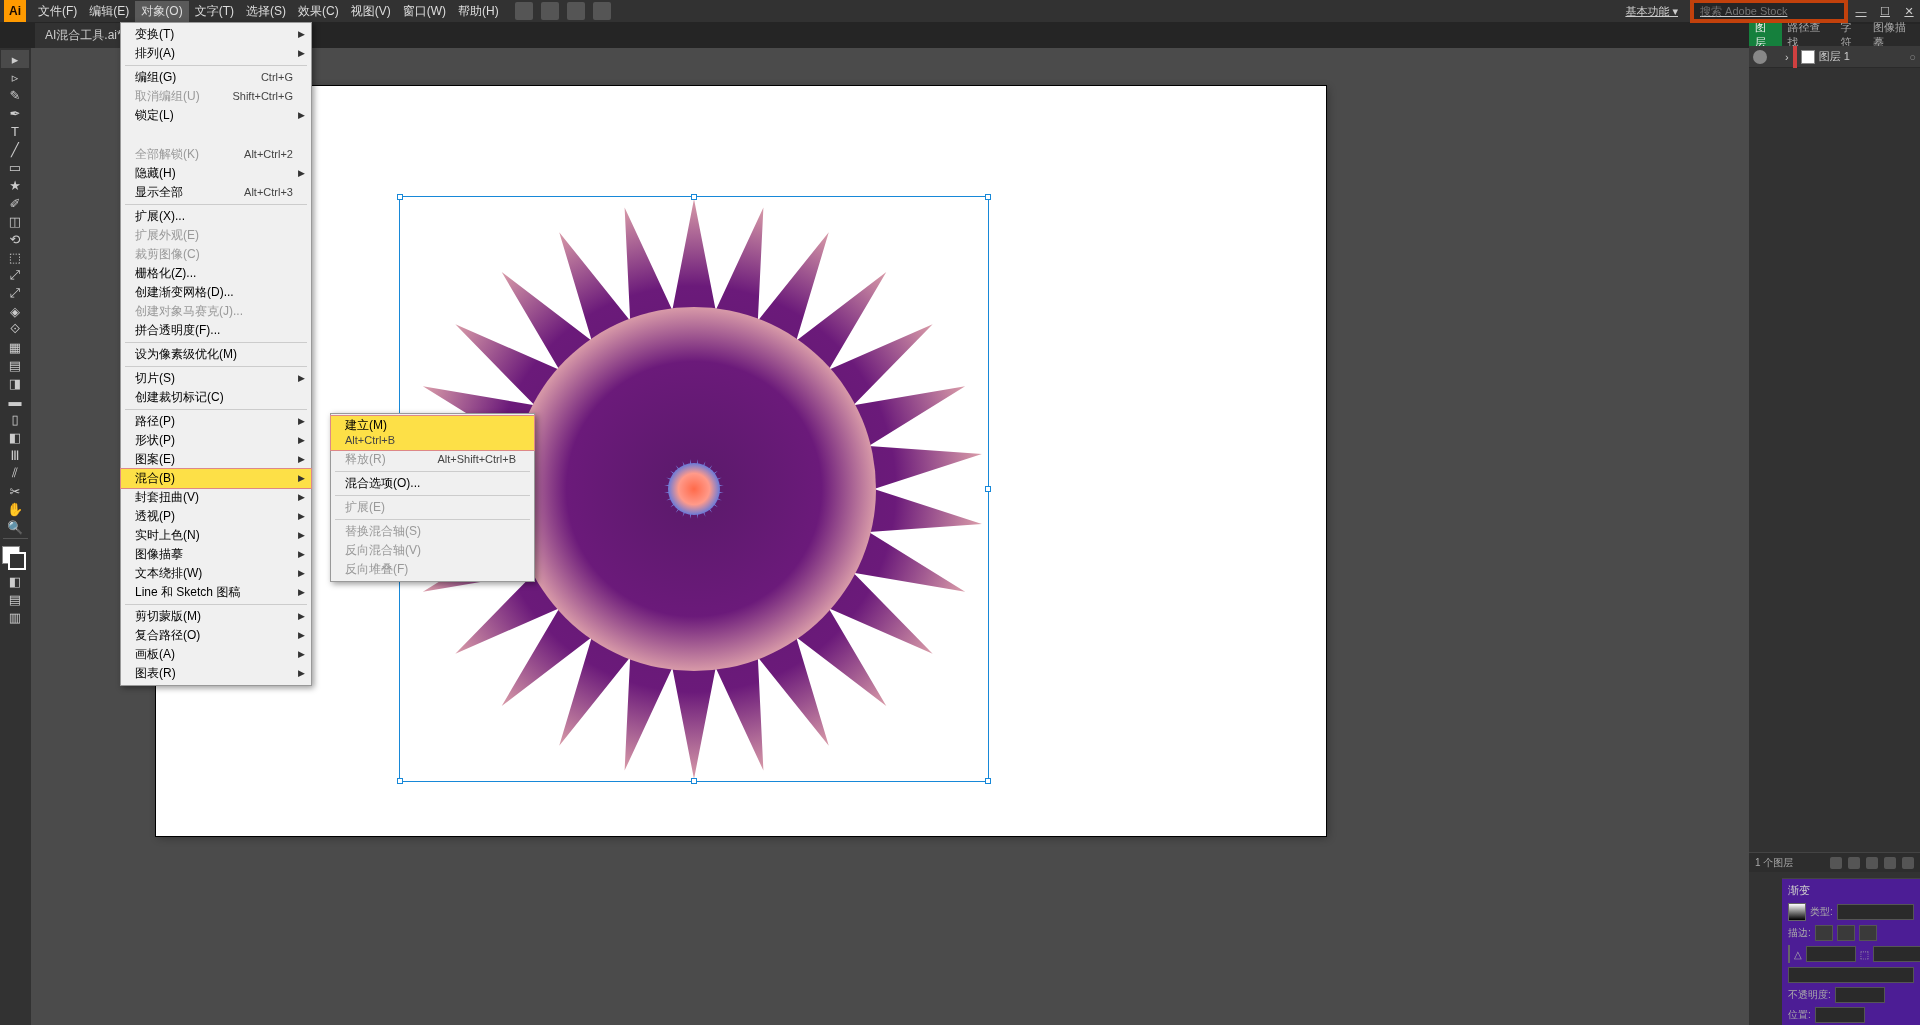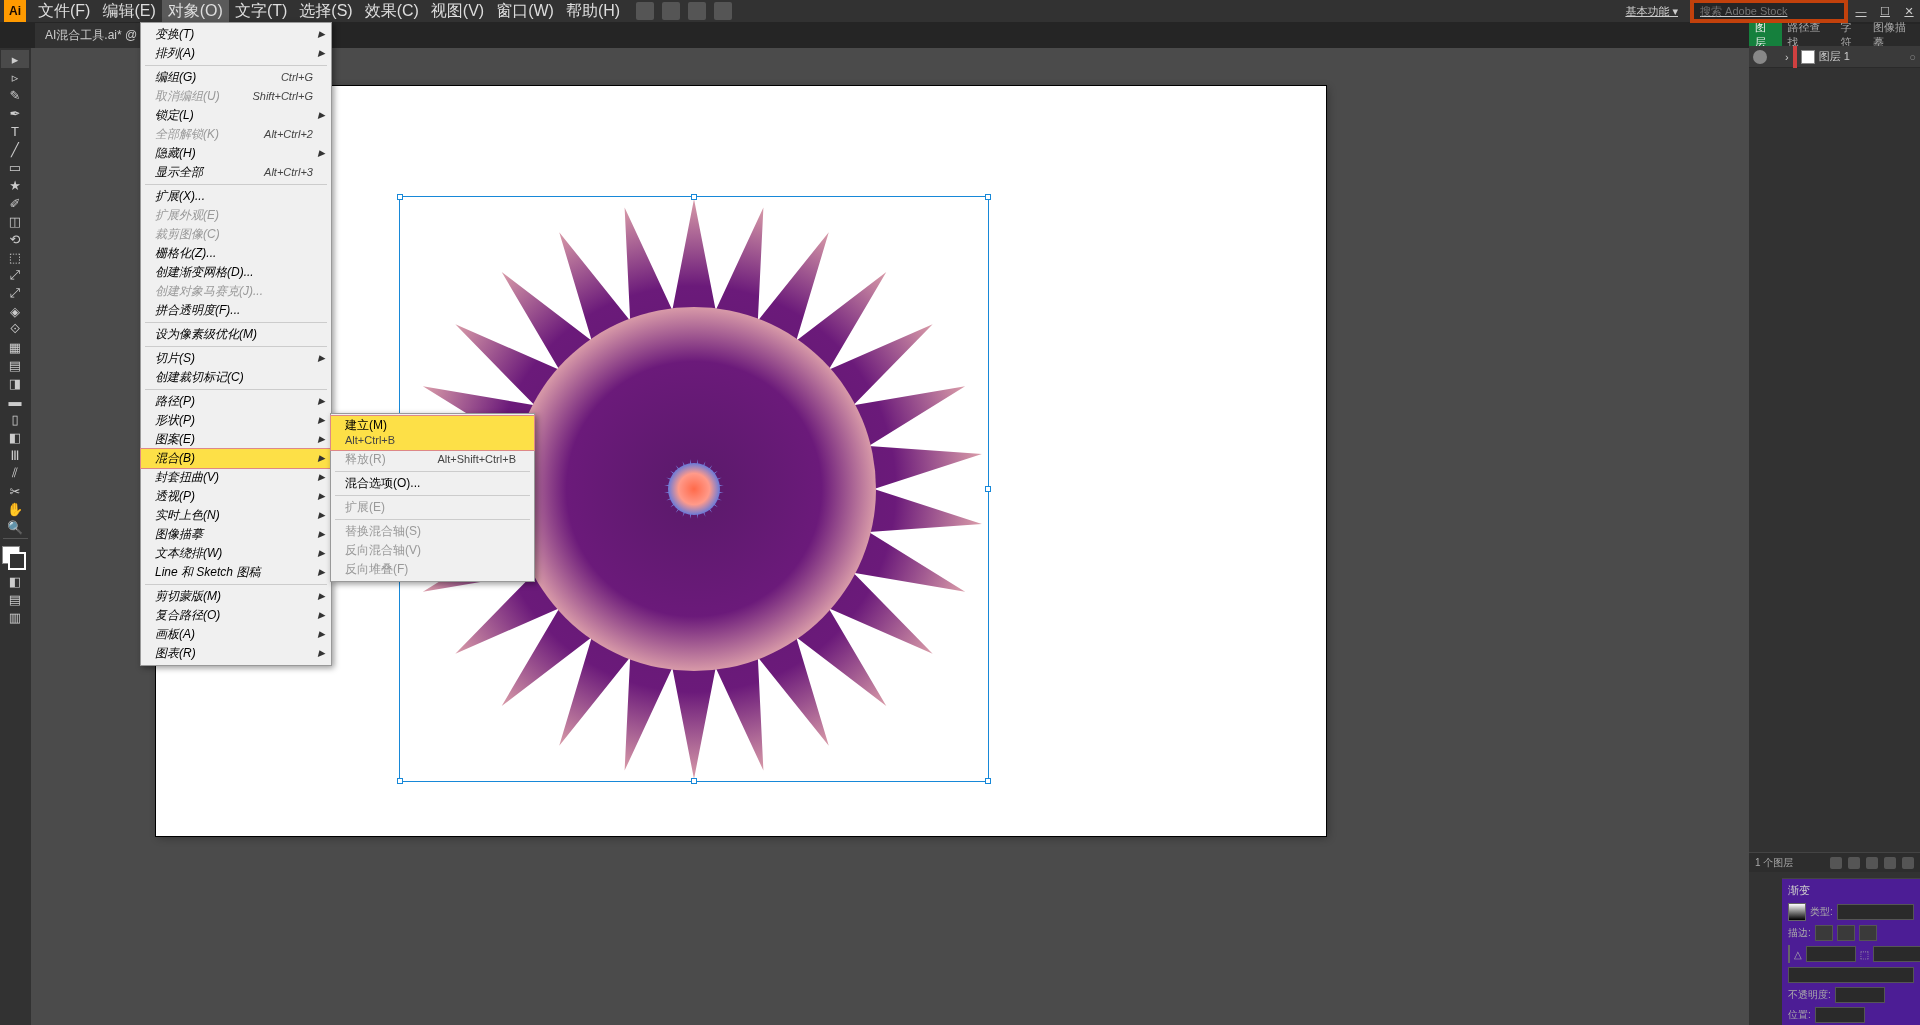--- a/index.html
+++ b/index.html
@@ -1,19 +1,19 @@
 <!DOCTYPE html>
 <html><head>
 <meta charset="utf-8">
 <style>
 * { margin: 0; padding: 0; box-sizing: border-box; font-family: "Microsoft YaHei", Arial, sans-serif; }
 body { background: #323232; color: #ccc; font-size: 11px; overflow: hidden; width: 1920px; height: 1025px; position: relative; }
 .menubar { height: 22px; background: #323232; display: flex; align-items: center; padding: 0 4px; position: relative; z-index: 5; }
 .app-logo { width: 22px; height: 22px; background: #ff9a00; color: #1a0a00; font-weight: bold; font-size: 12px; display: flex; align-items: center; justify-content: center; margin-right: 6px; }
-.menu-item { padding: 2px 6px; cursor: pointer; font-size: 16px; color: #ddd; }
+.menu-item { padding: 2px 6px; cursor: pointer; font-size: 12px; color: #ddd; }
 .menu-item.active { background: #5a5a5a; }
 .menu-icons { margin-left: 10px; display: flex; gap: 8px; }
 .menu-icons .micon { width: 18px; height: 18px; background: #555; border-radius: 2px; }
 .menubar-right { margin-left: auto; display: flex; align-items: center; gap: 6px; text-decoration: underline; }
 .workspace-select { color: #ccc; font-size: 11px; padding: 2px 6px; }
 .search-box { background: #252525; border: 4px solid #c2410c; color: #888; padding: 2px 6px; font-size: 11px; width: 158px; }
 .win-controls { display: flex; gap: 10px; color: #ccc; font-size: 11px; }
 .win-controls span { cursor: pointer; width: 14px; text-align: center; }
 
 .doc-tabs { height: 26px; background: #252525; display: flex; align-items: center; padding-left: 35px; }
@@ -30,21 +30,21 @@
 .canvas-area { position: absolute; left: 31px; top: 48px; right: 171px; bottom: 0; background: #4b4b4b; }
 .artboard { position: absolute; left: 125px; top: 38px; width: 1170px; height: 750px; background: #fff; box-shadow: 0 0 0 1px #000, 2px 2px 8px rgba(0,0,0,0.3); }
 .selection-box { position: absolute; left: 368px; top: 148px; width: 590px; height: 586px; border: 1px solid #1788d8; pointer-events: none; }
 .sel-handle { position: absolute; width: 6px; height: 6px; background: #fff; border: 1px solid #1788d8; }
 .sel-handle.tl { left: -3px; top: -3px; } .sel-handle.tm { left: 50%; top: -3px; margin-left: -3px; } .sel-handle.tr { right: -3px; top: -3px; }
 .sel-handle.ml { left: -3px; top: 50%; margin-top: -3px; } .sel-handle.mr { right: -3px; top: 50%; margin-top: -3px; }
 .sel-handle.bl { left: -3px; bottom: -3px; } .sel-handle.bm { left: 50%; bottom: -3px; margin-left: -3px; } .sel-handle.br { right: -3px; bottom: -3px; }
 .artwork { position: absolute; left: 368px; top: 148px; width: 590px; height: 586px; }
 
 .dropdown { position: absolute; background: #f0f0f0; border: 1px solid #999; box-shadow: 2px 2px 6px rgba(0,0,0,0.4); z-index: 100; color: #000; font-size: 12px; padding: 2px 0; }
-.dd-main { left: 140px; top: 22px; width: 192px; font-style: italic; }
+.dd-main { left: 120px; top: 22px; width: 192px; }
 .dd-sub { left: 330px; top: 413px; width: 205px; }
 .dd-row { display: flex; justify-content: space-between; padding: 2px 18px 2px 14px; cursor: pointer; line-height: 15px; }
 .dd-row.disabled { color: #999; }
 .dd-row.highlight { background: #fde047; outline: 1px solid #d88; flex-direction: column; }
 .dd-row .arrow { position: absolute; right: 6px; font-size: 9px; color: #333; }
 .dd-row .sc { color: #444; font-size: 11px; }
 .dd-sep { height: 1px; background: #ccc; margin: 2px 4px; }
 
 .right-panels { position: absolute; right: 0; top: 24px; width: 171px; bottom: 0; background: #323232; display: flex; flex-direction: column; }
 .panel-tabs { display: flex; background: #2a2a2a; height: 22px; align-items: center; }
@@ -219,21 +219,21 @@
       <span class="sc">Ctrl+G</span>
     </div>
     <div class="dd-row disabled" style="position: relative;">
       <span>取消编组(U)</span>
       <span class="sc">Shift+Ctrl+G</span>
     </div>
     <div class="dd-row" style="position: relative;">
       <span>锁定(L)</span>
       <span class="arrow">▶</span>
     </div>
-    <div class="dd-row disabled" style="position: relative;">
+    <div class="dd-row disabled" style="position: relative; margin-top: 20px;">
       <span>全部解锁(K)</span>
       <span class="sc">Alt+Ctrl+2</span>
     </div>
     <div class="dd-row" style="position: relative;">
       <span>隐藏(H)</span>
       <span class="arrow">▶</span>
     </div>
     <div class="dd-row" style="position: relative;">
       <span>显示全部</span>
       <span class="sc">Alt+Ctrl+3</span>

